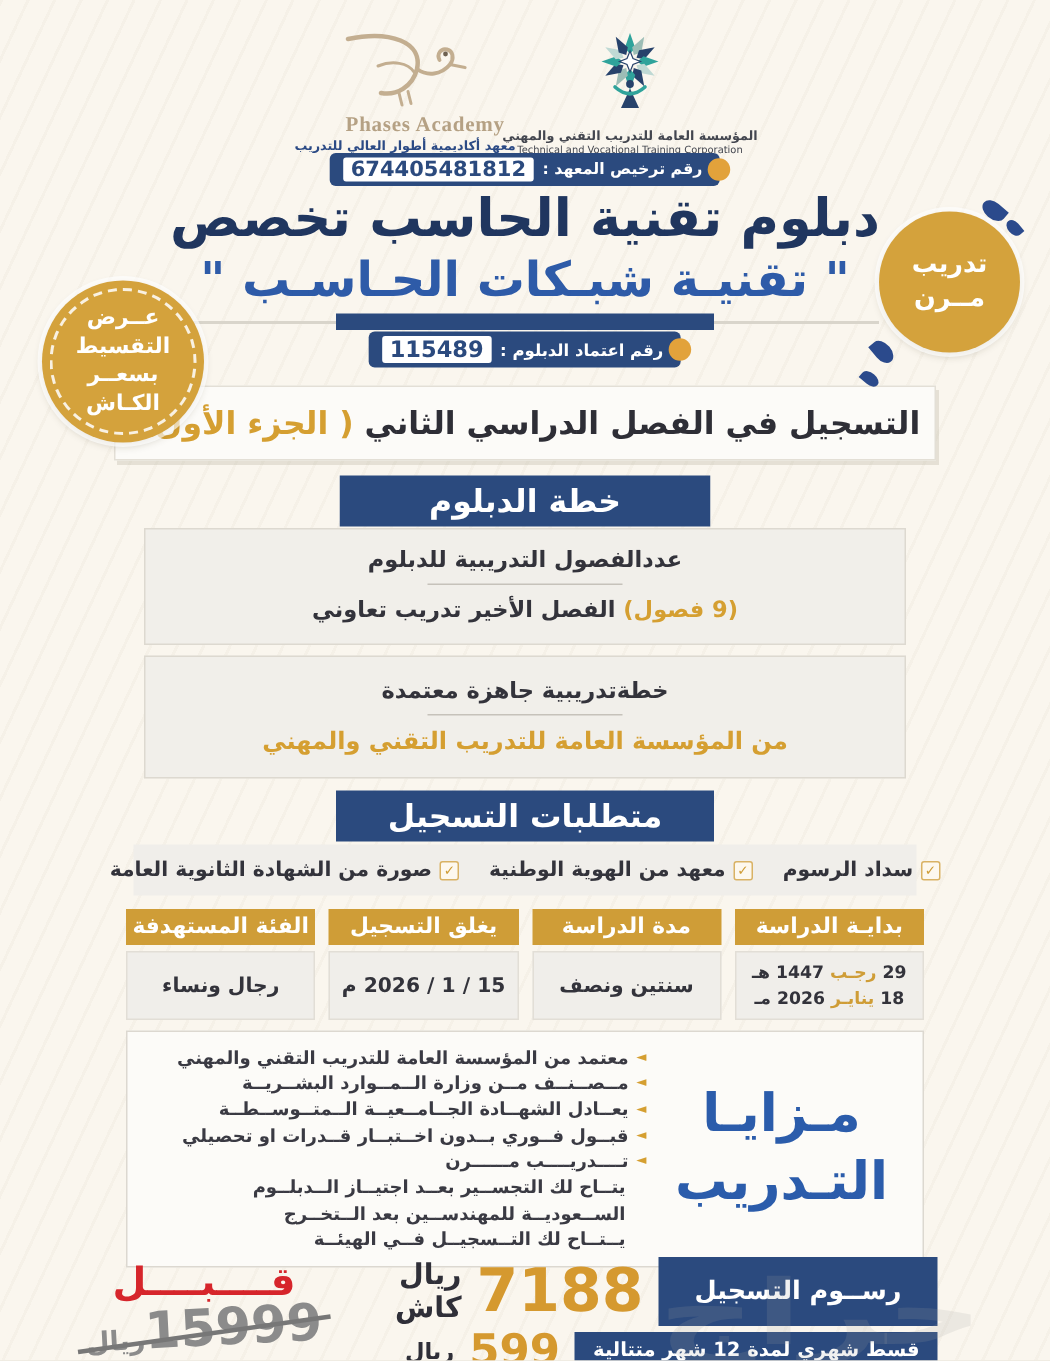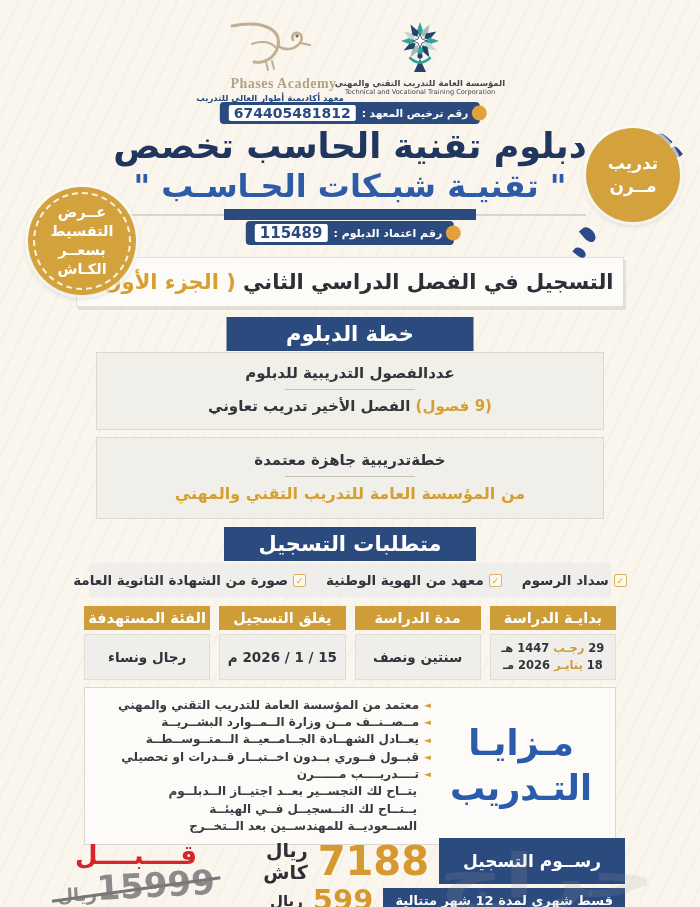--- a/index.html
+++ b/index.html
@@ -6,21 +6,21 @@
   html,body { background:#e8e4da; }
   body { display:flex; justify-content:center; font-family:"DejaVu Sans", sans-serif; }
   .poster { position:relative; width:700px; height:907px; background:#faf6ee; overflow:hidden; direction:rtl; }
   .texture { position:absolute; inset:0;
     background:repeating-linear-gradient(115deg, rgba(205,195,175,0.10) 0 2px, transparent 2px 16px); }
 
   
   .logos { position:absolute; top:20px; left:0; width:100%; display:flex; justify-content:center; align-items:flex-start; gap:10px; }
   .logo-block { display:flex; flex-direction:column; align-items:center; }
   .tvtc { width:150px; }
-  .tvtc .ar { font-size:8.5px; font-weight:bold; color:#43464f; margin-top:0; white-space:nowrap; }
+  .tvtc .ar { font-size:8.5px; font-weight:bold; color:#43464f; margin-top:8px; white-space:nowrap; }
   .tvtc .en { font-size:6.6px; color:#43464f; white-space:nowrap; }
   .academy { width:130px; }
   .academy .en { font-family:"Liberation Serif", serif; font-size:14px; font-weight:bold; color:#b5a184; letter-spacing:.5px; white-space:nowrap;margin-left:27px; }
   .academy .ar { font-size:8.5px; font-weight:bold; color:#2b4a85; margin-top:1px; white-space:nowrap; }
 
   
   .pill { position:absolute; left:50%; transform:translateX(-50%); background:#2b4a7e; color:#fff;
     border-radius:4px; display:flex; align-items:center; gap:6px; padding:3px 12px 3px 9px; font-weight:bold; white-space:nowrap; }
   .pill::before { content:""; position:absolute; right:-7px; top:50%; transform:translateY(-50%);
     width:15px; height:15px; border-radius:50%; background:#e2a23b; }
@@ -34,21 +34,21 @@
   .main-title { position:absolute; top:126px; width:100%; text-align:center; font-size:35px; font-weight:bold; color:#20365f; }
   .sub-title  { position:absolute; top:167px; width:100%; text-align:center; font-size:32px; font-weight:bold; color:#2e5ba8; }
 
   .divider { position:absolute; top:214px; left:38px; width:548px; height:2px; background:#d9d5cb; }
   .divider-bar { position:absolute; top:209px; left:50%; transform:translateX(-50%); width:252px; height:11px; background:#2b4a7e; }
 
   
   .badge { position:absolute; background:#d4a23c; border-radius:50%; color:#fff; z-index:6;
     display:flex; flex-direction:column; align-items:center; justify-content:center; text-align:center; font-weight:bold;
     box-shadow:0 0 0 3px rgba(255,255,255,0.65), 0 2px 6px rgba(60,50,20,0.25); }
-  #badge-flex { top:128px; right:20px; width:94px; height:94px; font-size:17px; line-height:1.35; }
+  #badge-flex { top:141px; right:20px; width:94px; height:94px; font-size:17px; line-height:1.35; }
   #badge-inst { top:187px; left:28px; width:108px; height:108px; font-size:14.5px; line-height:1.3; }
   #badge-inst .ring { position:absolute; inset:5px; border:2px dashed rgba(255,255,255,0.85); border-radius:50%; }
   .drop { position:absolute; background:#2b4a8c; border-radius:0 60% 55% 55%; z-index:5; }
   #drop1 { top:132px; right:32px; width:11px; height:17px; transform:rotate(130deg); }
   #drop2 { top:146px; right:20px; width:8px;  height:12px; transform:rotate(140deg); }
   #drop3 { top:226px; right:106px; width:11px; height:17px; transform:rotate(-40deg); }
   #drop4 { top:246px; right:116px; width:8px; height:13px; transform:rotate(-50deg); }
 
   
   .banner { position:absolute; top:257px; left:50%; transform:translateX(-50%); width:548px; z-index:4;
@@ -289,24 +289,24 @@
           <span>قبــول فــوري بــدون اخــتبــار قــدرات او تحصيلي</span>
         </div>
       <div class="b-item">
           <span class="b-marker">◄</span>
           <span>تــــدريــــب مــــــرن</span>
         </div>
       <div class="b-item cont">
           <span>يتــاح لك التجســير بعــد اجتيــاز الــدبلــوم</span>
         </div>
       <div class="b-item cont">
+          <span>الســعوديــة للمهندســين بعد الــتخــرج</span>
+        </div>
+      <div class="b-item cont">
           <span>يــتــاح لك التــسجيــل فــي الهيئــة</span>
-        </div>
-      <div class="b-item cont">
-          <span>الســعوديــة للمهندســين بعد الــتخــرج</span>
         </div>
     </div>
   </div>
 
   <div id="pricing">
     <div class="price-main">
       <div class="price-row">
         <span class="price-pill" id="fee-pill">رســوم التسجيل</span>
         <span class="amount-lg">7188</span>
         <span class="unit">ريال كاش</span>

